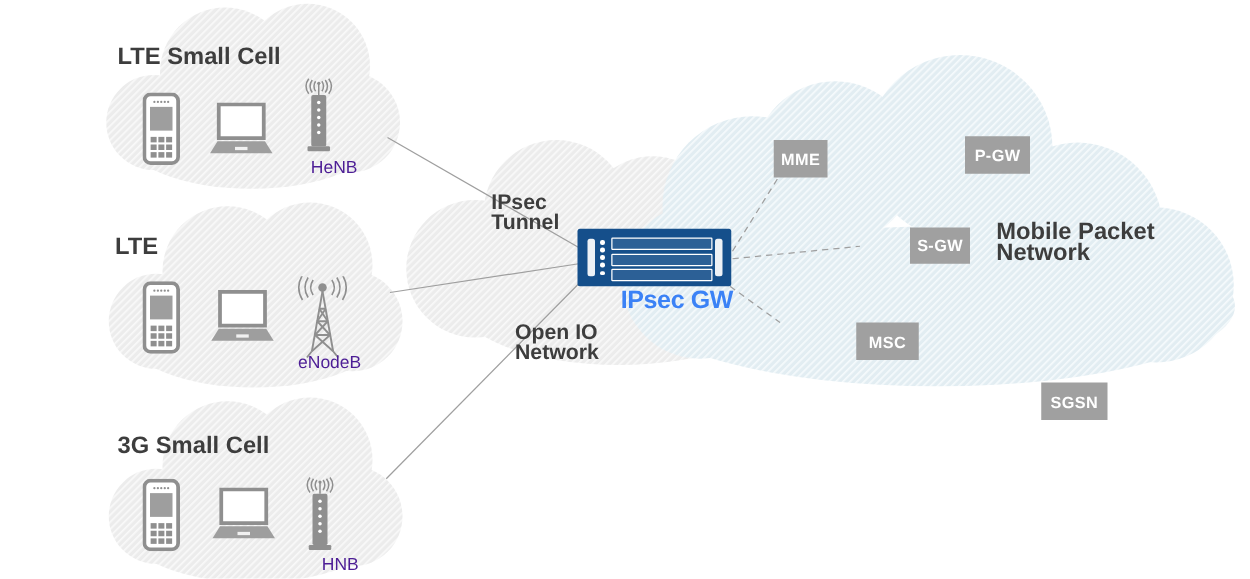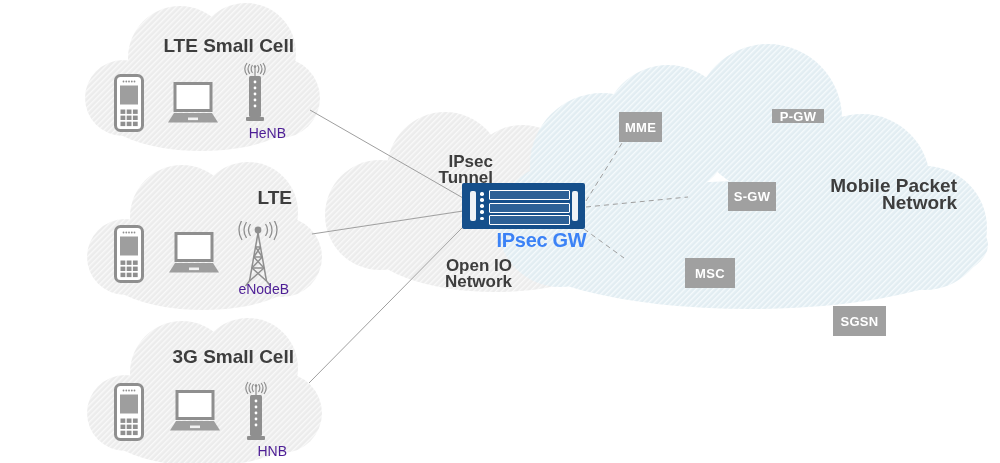--- a/index.html
+++ b/index.html
@@ -1,21 +1,21 @@
 <!DOCTYPE html>
 <html><head>
 <meta charset="utf-8">
 <style>
   html,body { margin:0; padding:0; background:#fff; }
   .stage {
     position:relative; width:1000px; height:463px; background:#ffffff;
     font-family:"Liberation Sans", sans-serif; overflow:hidden;
   }
   .stage svg.bg { position:absolute; left:0; top:0; }
-  .t { position:absolute; text-align:right; color:#3d3d3d; font-weight:bold; }
+  .t { position:absolute; text-align:left; color:#3d3d3d; font-weight:bold; }
   .t .ln { display:block; }
   .title-cloud { font-size:19px; line-height:20px; }
   .title-mid   { font-size:17px; line-height:16px; }
   .dev-label { position:absolute; text-align:right; color:#4c1d95;
                font-size:14px; font-weight:normal; }
   .nebox { position:absolute; background:#a0a0a0; color:#ffffff;
            font-weight:bold; font-size:13px; display:flex;
            align-items:center; justify-content:center; letter-spacing:0.3px; }
   .nebox.small { font-size:13.5px; }
   .gw { position:absolute; left:462px; top:183px; width:123px; height:46px;
@@ -213,18 +213,18 @@
     <div class="slots">
       <i></i>
         <i></i>
         <i></i>
     </div>
     <div class="bar bar-r"></div>
   </div>
   <div class="gw-label">IPsec GW</div>
 
   <div class="nebox" style="left:619px; top:112px; width:43px; height:30px;">MME</div>
-  <div class="nebox" style="left:772px; top:109px; width:52px; height:14px;">P-GW</div>
+  <div class="nebox" style="left:772px; top:109px; width:52px; height:30px;">P-GW</div>
   <div class="nebox" style="left:728px; top:182px; width:48px; height:29px;">S-GW</div>
   <div class="nebox" style="left:685px; top:258px; width:50px; height:30px;">MSC</div>
   <div class="nebox" style="left:833px; top:258px; width:53px; height:30px;margin-top:48px;">SGSN</div>
 
 </div>
 
 </body></html>

